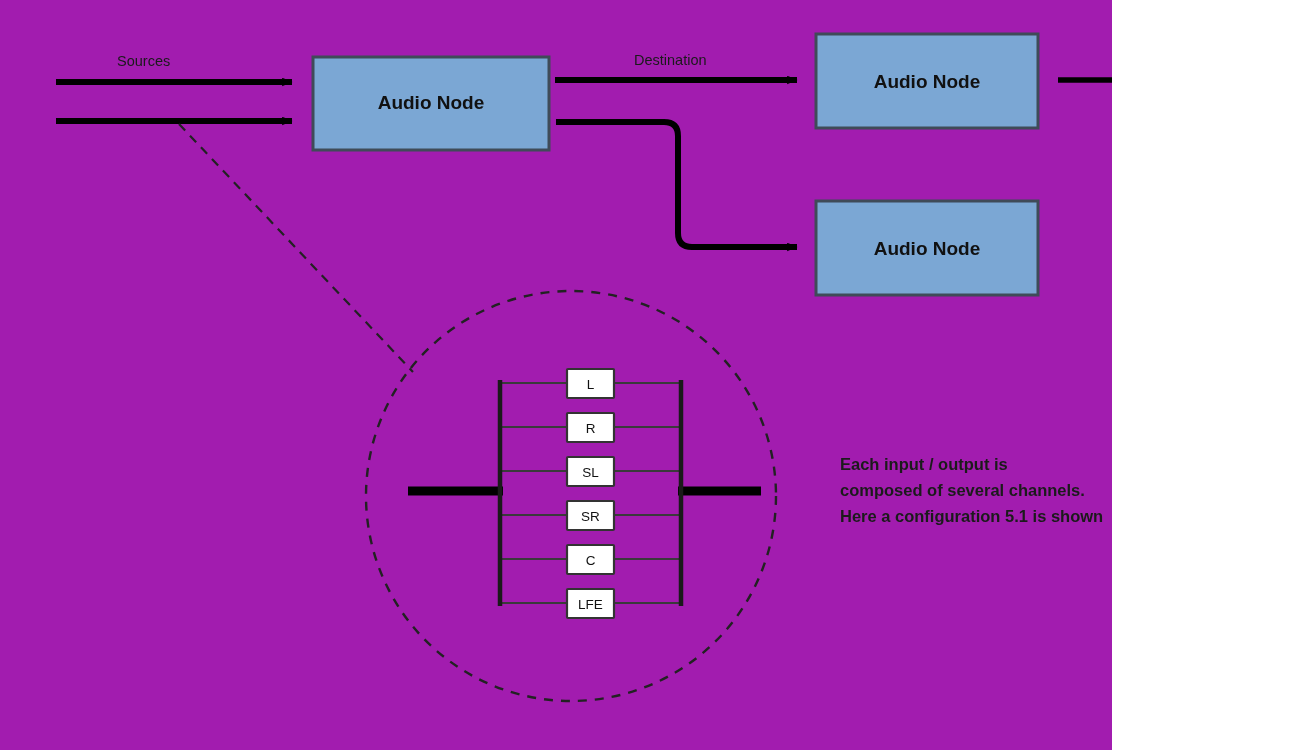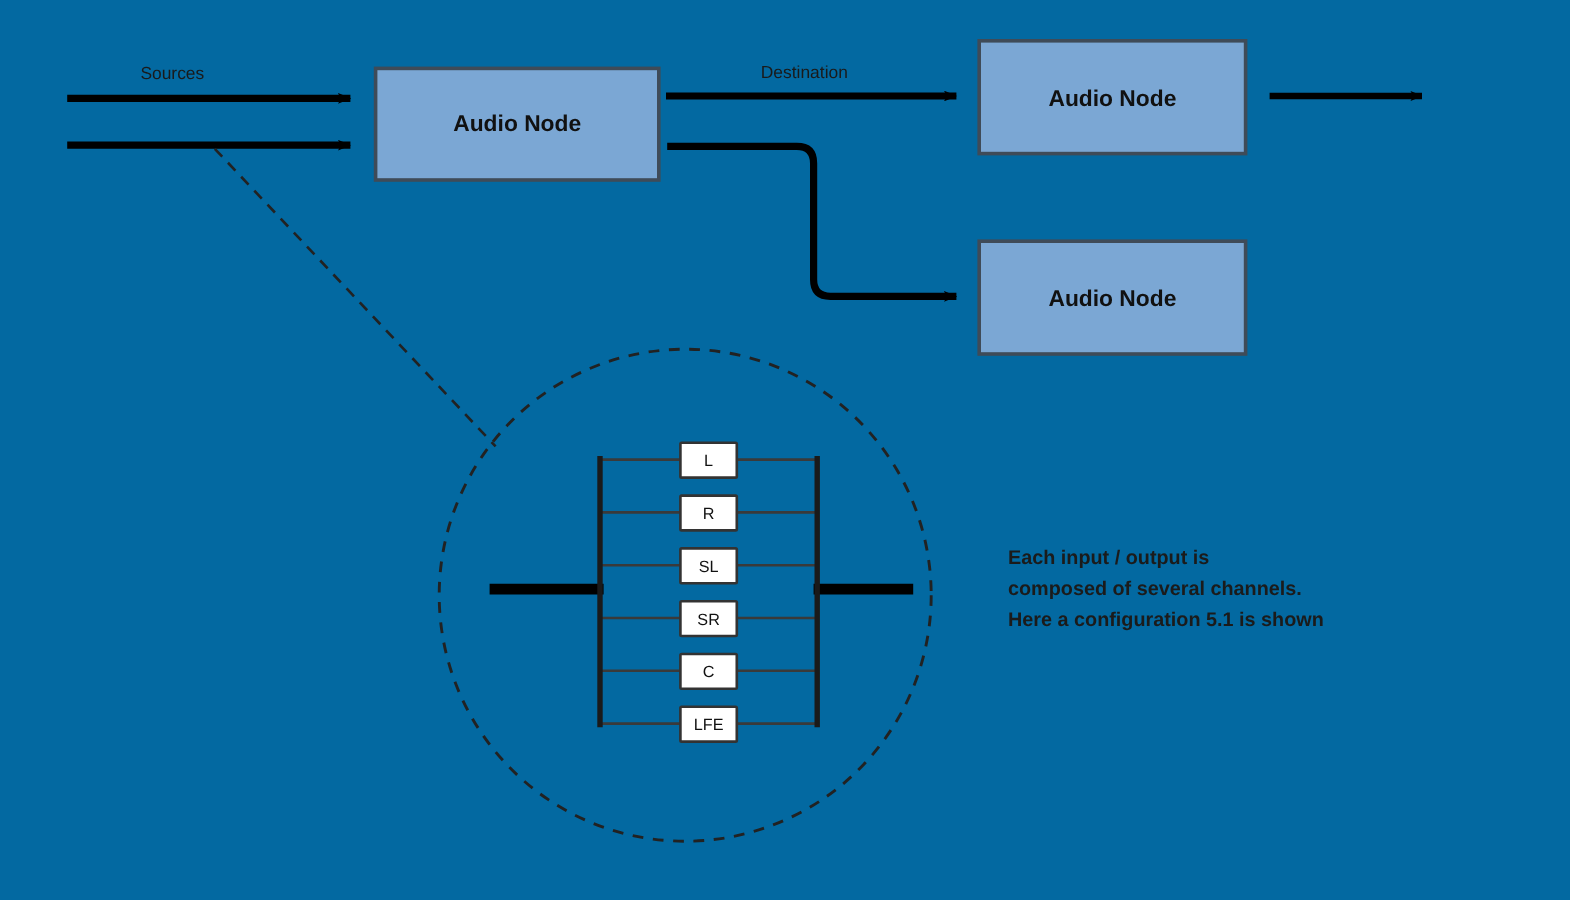--- a/index.html
+++ b/index.html
@@ -6,23 +6,23 @@
   html, body {
     margin: 0;
     padding: 0;
     background: #ffffff;
   }
   body {
     font-family: "Liberation Sans", sans-serif;
   }
   #canvas {
     position: relative;
-    width: 1308px;
+    width: 1112px;
     height: 750px;
-    background: #0369a1;
+    background: #a21caf;
     overflow: hidden;
   }
   #diagram-svg {
     position: absolute;
     left: 0;
     top: 0;
     width: 1308px;
     height: 750px;
   }
   .node-label {

